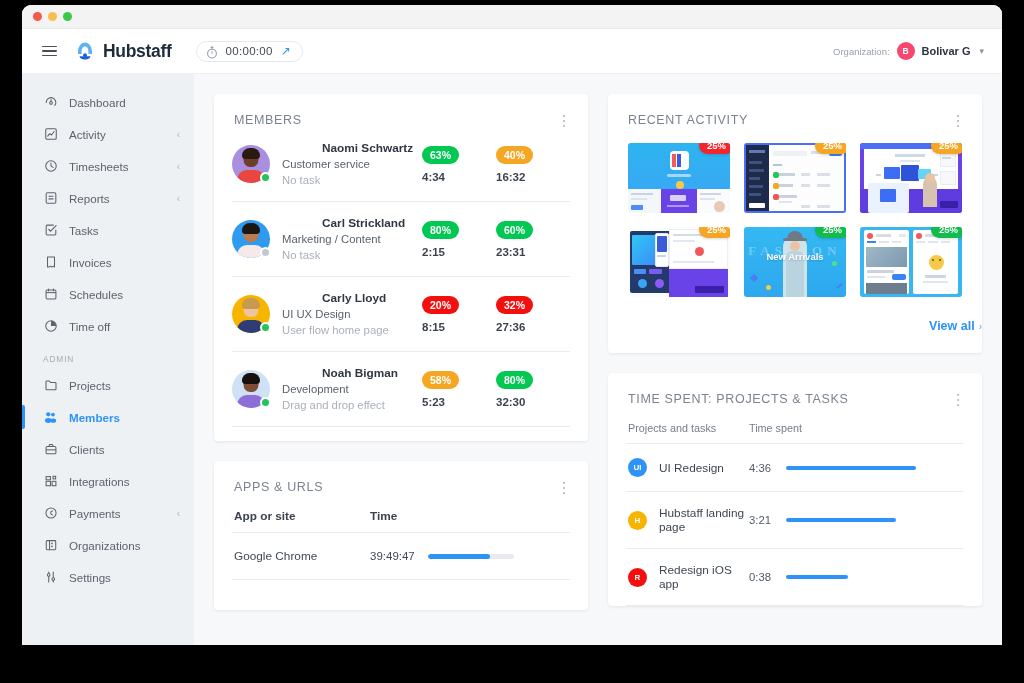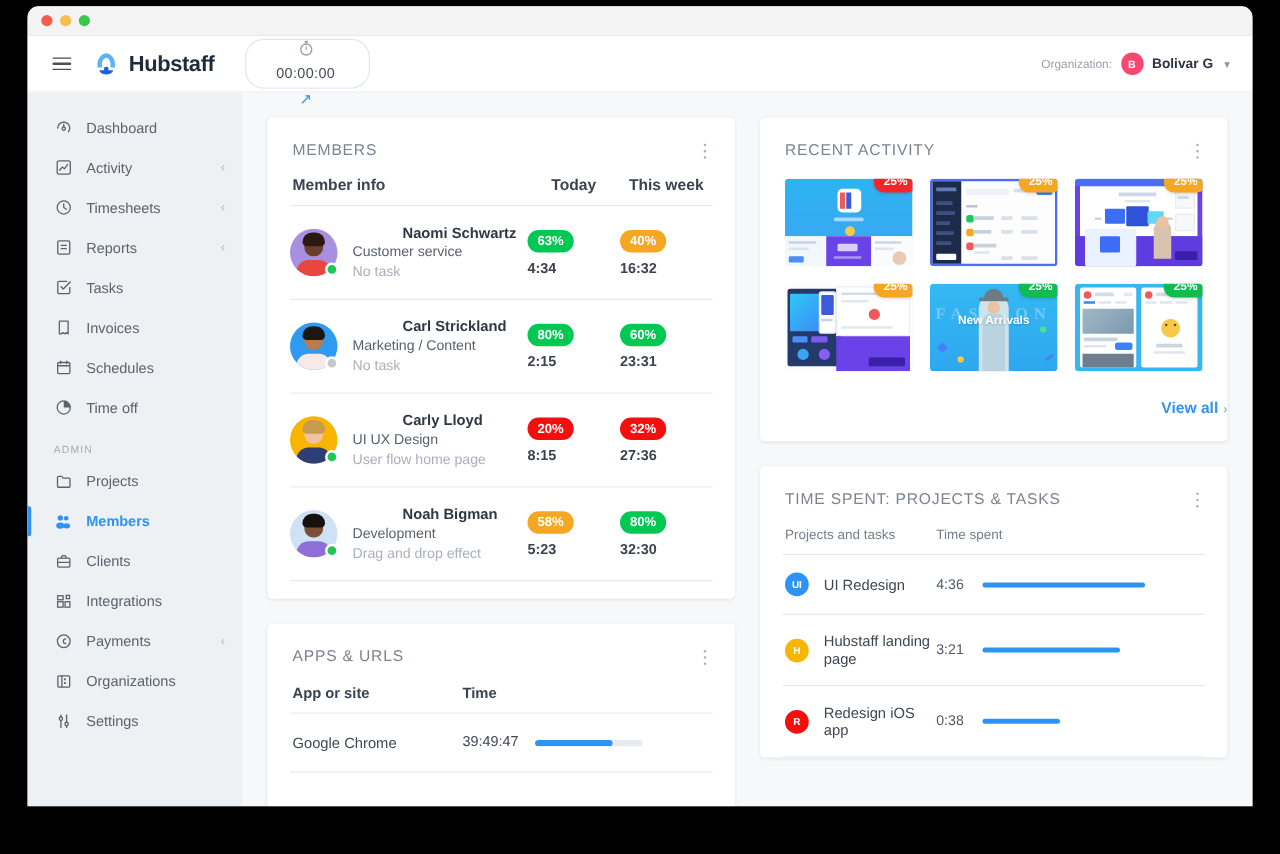--- a/index.html
+++ b/index.html
@@ -55,26 +55,25 @@
   .hamburger span:nth-child(3){ top: 9.4px; }
 
   .brand { display: flex; align-items: center; gap: 7px; }
   .brand-mark { width: 22px; height: 22px; position: relative; }
   .brand-text {
     font-size: 17.5px; font-weight: bold; color: #1d2b3a; letter-spacing: -.3px;
   }
 
   .timer {
     margin-left: 24px;
-    height: 40px; min-width: 100px;
+    height: 21px; min-width: 100px;
     border: 1px solid #e3e7ed; border-radius: 15px;
     display: flex; align-items: center; gap: 8px;
     padding: 0 11px 0 9px;
     background: #fff;
-    flex-direction: column;
   }
   .timer-val { font-size: 11.5px; color: #454b54; letter-spacing: .3px; }
   .timer-arrow { color: #2e93f7; font-size: 12px; line-height: 1; }
   .stopwatch { width: 12px; height: 13px; position: relative; }
 
   .topright {
     margin-left: auto; display: flex; align-items: center; gap: 7px;
   }
   .org-label { font-size: 9.5px; color: #9aa1ab; }
   .org-avatar {
@@ -495,25 +494,20 @@
      <div class="col col-left">
 
        <div class="card">
          <div class="card-title">MEMBERS</div>
          <div class="kebab">
                 <i></i>
                 <i></i>
                 <i></i>
               </div>
          <div class="mtable">
-           <div class="mhead">
-             <div class="mh-info">Member info</div>
-             <div class="mh-today">Today</div>
-             <div class="mh-week">This week</div>
-           </div>
 
            <div class="mrow">
              <div class="avatar-wrap">
                <div class="avatar" style="background:#a98fe0">
                  <div class="body" style="background:#e8463f"></div>
                  <div class="head" style="background:#6b3f2a"></div>
                  <div class="hair" style="background:#2c1a12"></div>
                </div>
                <span class="status" style="background:#21c55a"></span>
              </div>

